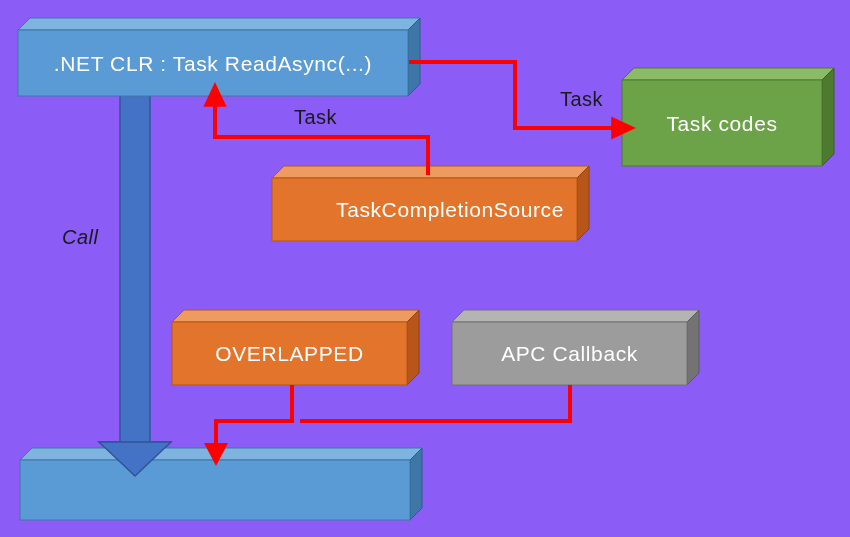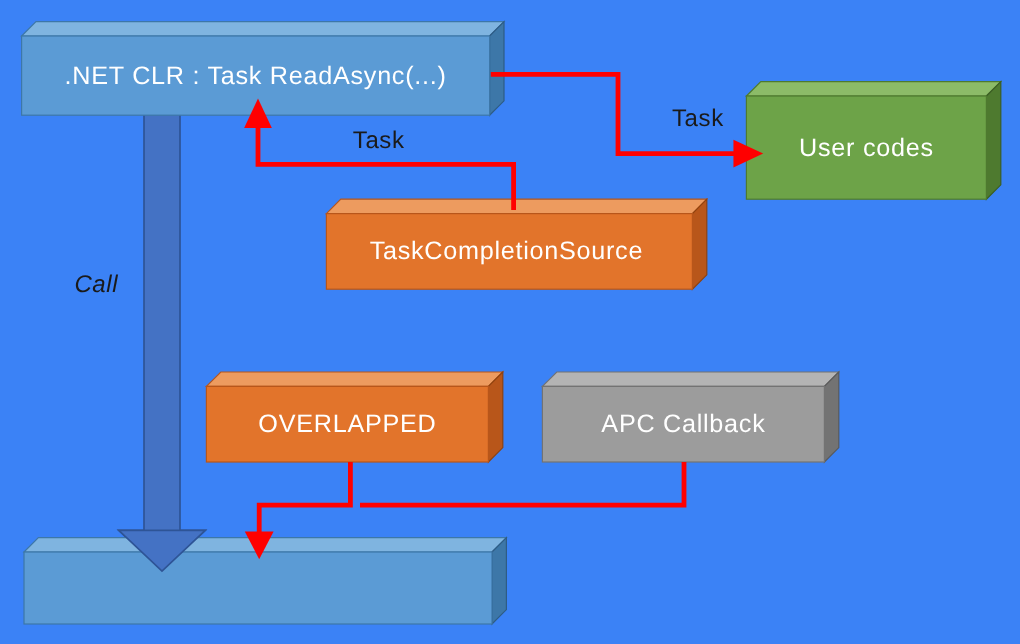--- a/index.html
+++ b/index.html
@@ -8,21 +8,21 @@
     padding: 0;
     background: #ffffff;
   }
   body {
     font-family: "Liberation Sans", sans-serif;
   }
   #canvas {
     position: relative;
     width: 850px;
     height: 537px;
-    background: #3b82f6;
+    background: #8b5cf6;
     overflow: hidden;
   }
   #svg-layer {
     position: absolute;
     left: 0;
     top: 0;
     width: 850px;
     height: 537px;
   }
   .box-label {
@@ -120,23 +120,23 @@
       <polygon points="171,442 135,476 99,442" fill="#4472C4" stroke="#2E5496" stroke-width="1.4"></polygon>
     </g>
 
     <g>
       <polygon points="204,443 228,443 216,466" fill="#FF0000"></polygon>
     </g>
   </svg>
 
   <div class="box-label" style="left:18px; top:52px; width:390px;">.NET CLR : Task ReadAsync(...)</div>
 
-  <div class="box-label" style="left:622px; top:112px; width:200px;">User codes</div>
+  <div class="box-label" style="left:622px; top:112px; width:200px;">Task codes</div>
 
-  <div class="box-label" style="left:260px; top:198px; width:324px;">TaskCompletionSource</div>
+  <div class="box-label" style="left:288px; top:198px; width:324px;">TaskCompletionSource</div>
 
   <div class="box-label" style="left:452px; top:342px; width:235px;">APC Callback</div>
 
   <div class="box-label" style="left:172px; top:342px; width:235px;">OVERLAPPED</div>
 
 
   <div class="edge-label" style="left:62px; top:226px;font-style:italic;">Call</div>
 
   <div class="edge-label" style="left:560px; top:88px;">Task</div>
 

